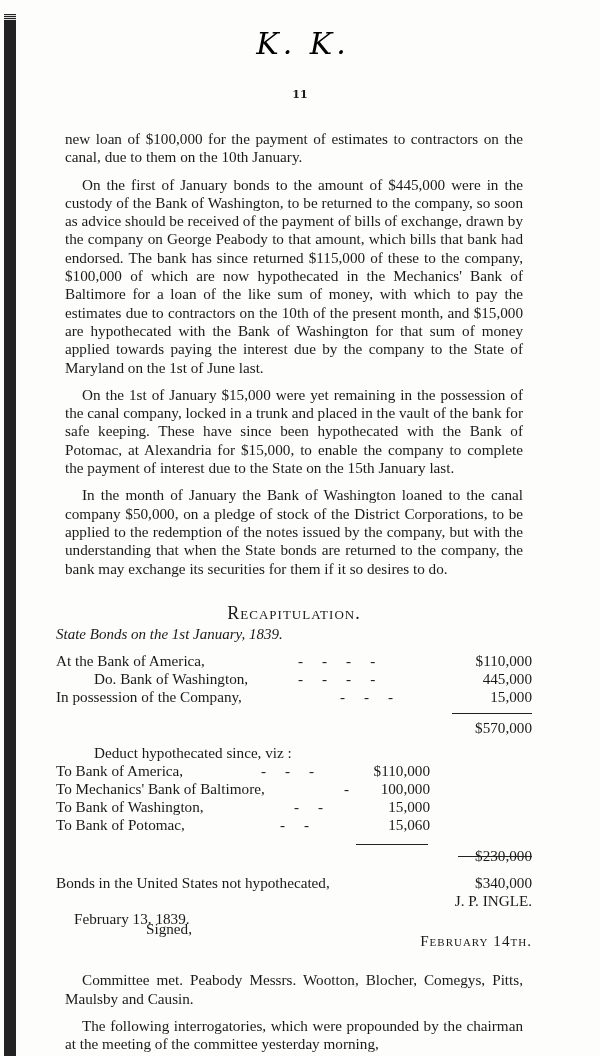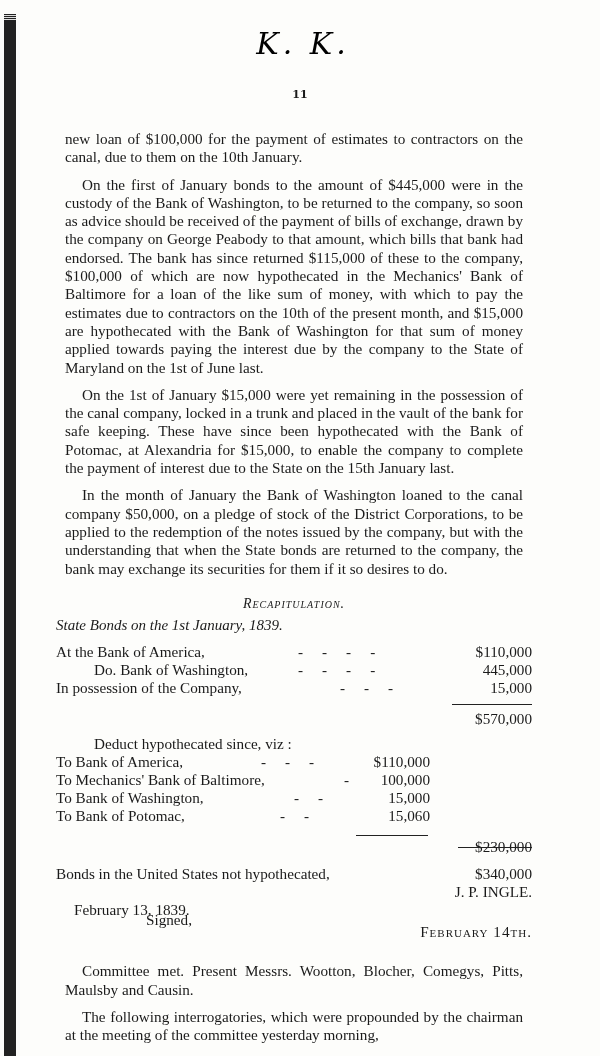--- a/index.html
+++ b/index.html
@@ -27,21 +27,21 @@
     font-size: 11px; font-weight: bold;
   }
   .body {
     position: absolute; left: 56px; top: 121px; width: 476px;
     font-family: "Liberation Serif", serif; font-size: 15.2px; line-height: 18.3px;
   }
   .body p { margin: 9px; text-align: justify; text-align-last: left; }
   .body p.indent { text-indent: 17px; }
   .heading-sc {
     text-align: center; font-variant: small-caps; letter-spacing: 1px;
-    font-size: 14px; margin-top: 17px; font-style: italic;
+    font-size: 18px; margin-top: 26px;
   }
   .subheading {
     text-align: left; font-style: italic; margin-top: 3px; font-size: 15px;
   }
   .ledger { margin-top: 9px; }
   .row { position: relative; height: 18px; white-space: nowrap; }
   .row .label { position: absolute; left: 0; }
   .row .label.ind { left: 18px; margin-left: 20px; }
   .row .dots { position: absolute; letter-spacing: 0; }
   .row .amt-r { position: absolute; right: 0; width: 90px; text-align: right; }
@@ -133,15 +133,15 @@
     <span style="position:absolute; right:0;">J. P. INGLE.</span>
   </div>
   <div class="sig-row">
     <span style="position:absolute; left:18px;">February 13, 1839.</span>
   </div>
   <div class="sig-row" style="margin-top:4px;text-align:right;">
     <span class="small-caps" style="position:absolute; right:0;">February 14th.</span>
   </div>
 
   <div class="gap"></div>
-  <p class="indent">Committee met. Present Messrs. Wootton, Blocher, Comegys, Pitts, Maulsby and Causin.</p>
+  <p class="indent">Committee met. Peabody Messrs. Wootton, Blocher, Comegys, Pitts, Maulsby and Causin.</p>
   <p class="indent">The following interrogatories, which were propounded by the chairman at the meeting of the committee yesterday morning,</p>
 </div>
 
 </body></html>

